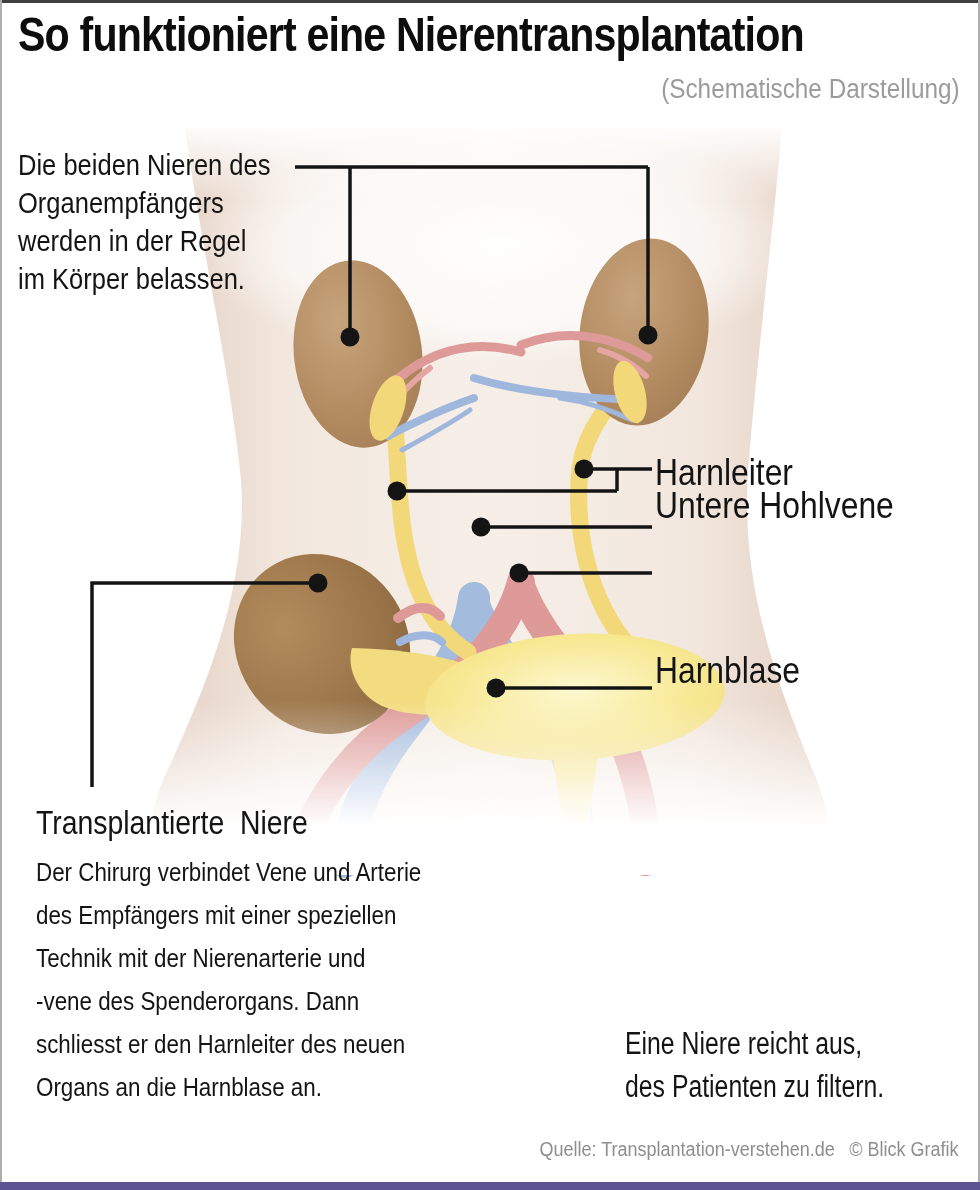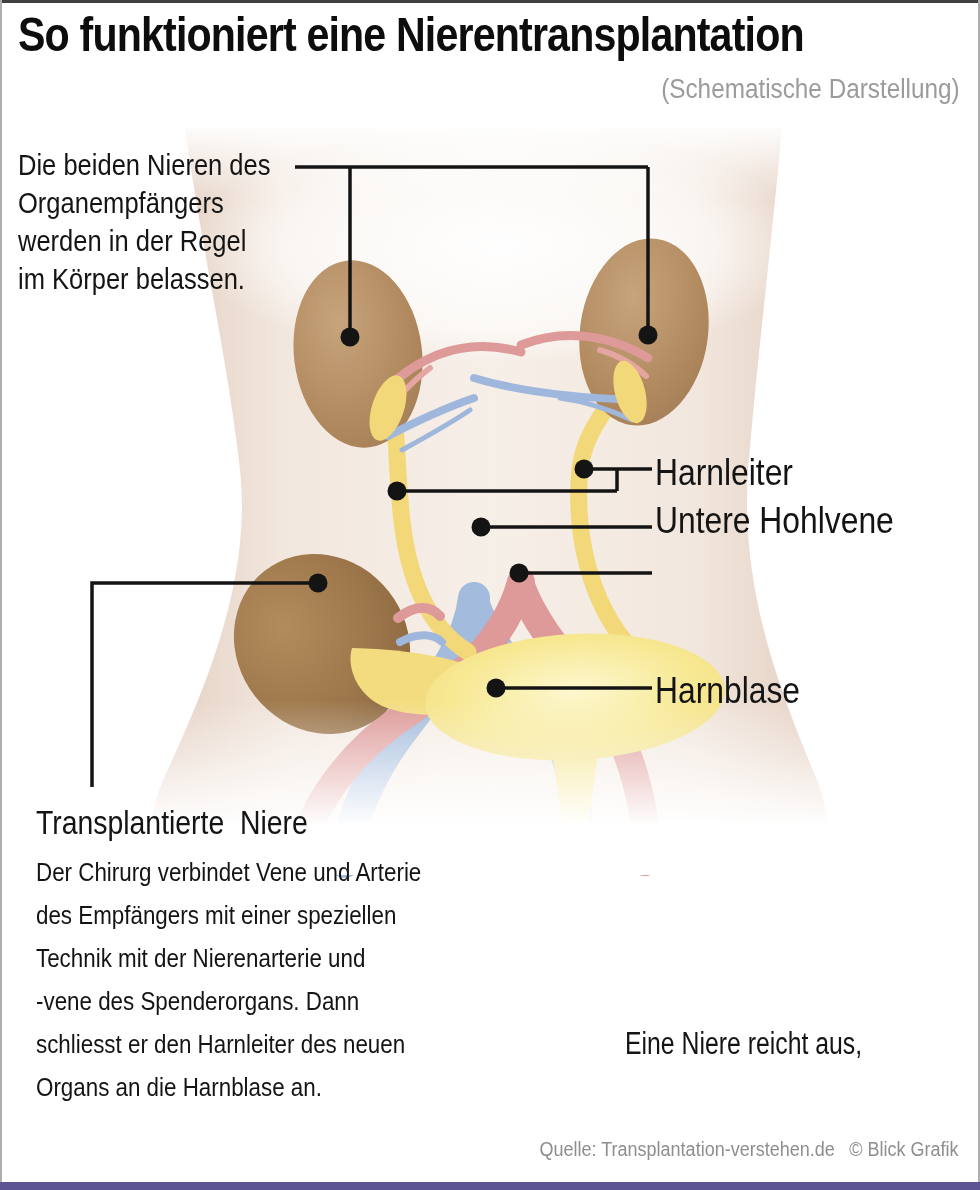--- a/index.html
+++ b/index.html
@@ -21,23 +21,23 @@
 
   .title{left:18px;top:6px;font-size:49px;font-weight:bold;letter-spacing:-1px;color:#0d0d0d;}
   .title .cond{transform:scaleX(.84);}
   .subtitle{right:20px;top:74px;font-size:27px;color:#9b9b9b;text-align:right;}
 
   .note-top{left:18px;top:146px;font-size:29px;line-height:38px;}
   .note-top .cond{transform:scaleX(.88);}
 
   .organ-label{left:655px;font-size:37px;}
   .lbl-harnleiter{top:452px;}
-  .lbl-hohlvene{top:500px;}
+  .lbl-hohlvene{top:485px;}
   .lbl-aorta{top:555px;}
-  .lbl-harnblase{top:670px;}
+  .lbl-harnblase{top:650px;}
 
   .tx-heading{left:36px;top:804px;font-size:33px;font-weight:normal;}
   .tx-heading .cond{white-space:pre;}
   .tx-body{left:36px;top:851px;font-size:26px;line-height:43px;}
 
   .highlight{left:625px;top:1022px;font-size:31px;font-weight:normal;line-height:43px;}
   .highlight .cond{transform:scaleX(.8);}
 
   .footer{right:22px;top:1138px;font-size:20px;color:#8e8e8e;text-align:right;}
   .footer .gap{display:inline-block;width:16px;}
@@ -204,20 +204,21 @@
     <div><span class="cond">Der Chirurg verbindet Vene und Arterie</span></div>
     <div><span class="cond">des Empfängers mit einer speziellen</span></div>
     <div><span class="cond">Technik mit der Nierenarterie und</span></div>
     <div><span class="cond">-vene des Spenderorgans. Dann</span></div>
     <div><span class="cond">schliesst er den Harnleiter des neuen</span></div>
     <div><span class="cond">Organs an die Harnblase an.</span></div>
   </div>
 
   <div class="txt highlight">
     <div><span class="cond">Eine Niere reicht aus,</span></div>
+    <div><span class="cond">des Patienten zu filtern.</span></div>
   </div>
 
   <div class="txt footer">
     <span class="cond-r"><span>Quelle: Transplantation-verstehen.de</span><span class="gap"></span><span>© Blick Grafik</span></span>
   </div>
 
   <div class="border-top"></div>
   <div class="border-left"></div>
   <div class="border-right"></div>
   <div class="accent-bar"></div>

